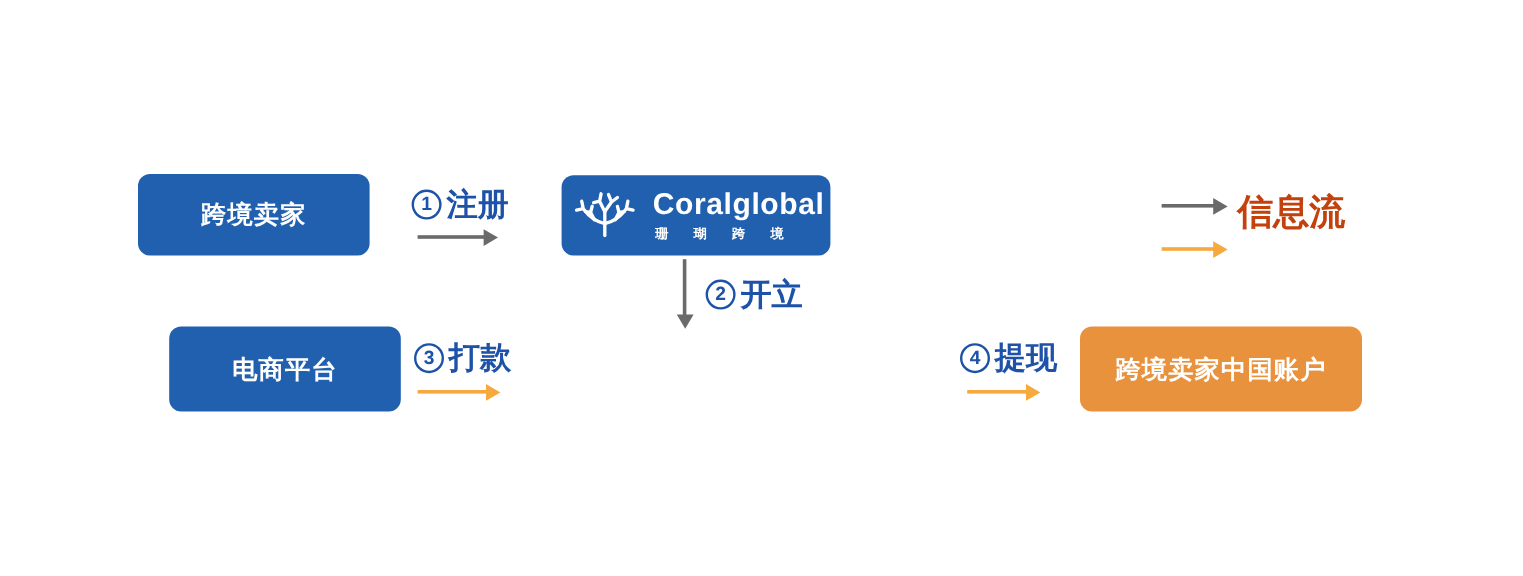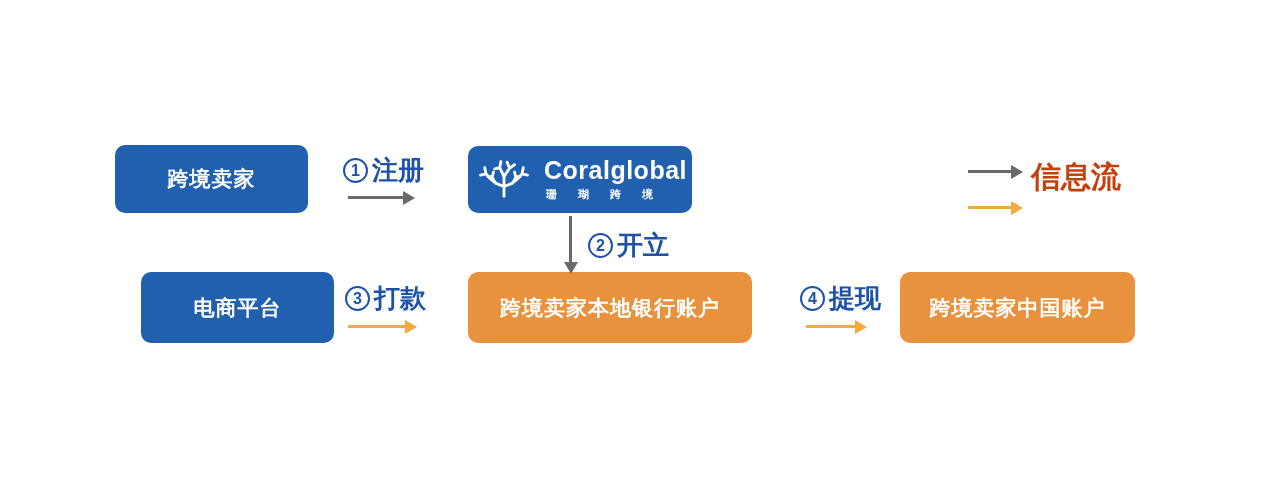--- a/index.html
+++ b/index.html
@@ -132,23 +132,20 @@
     <span class="brand-text">
       <span class="brand-name">Coralglobal</span>
       <span class="brand-cn">珊瑚跨境</span>
     </span>
   </div>
 
   <div class="node node-blue" id="node-platform">
     <span>电商平台</span>
   </div>
 
-  <div class="node node-orange" id="node-local">
-    <span>跨境卖家本地银行账户</span>
-  </div>
 
   <div class="node node-orange" id="node-china">
     <span>跨境卖家中国账户</span>
   </div>
 
   <div class="step-label" id="step1">
     <span class="step-num">1</span>
     <span>注册</span>
   </div>
   <div class="h-arrow" id="arrow-register"></div>

